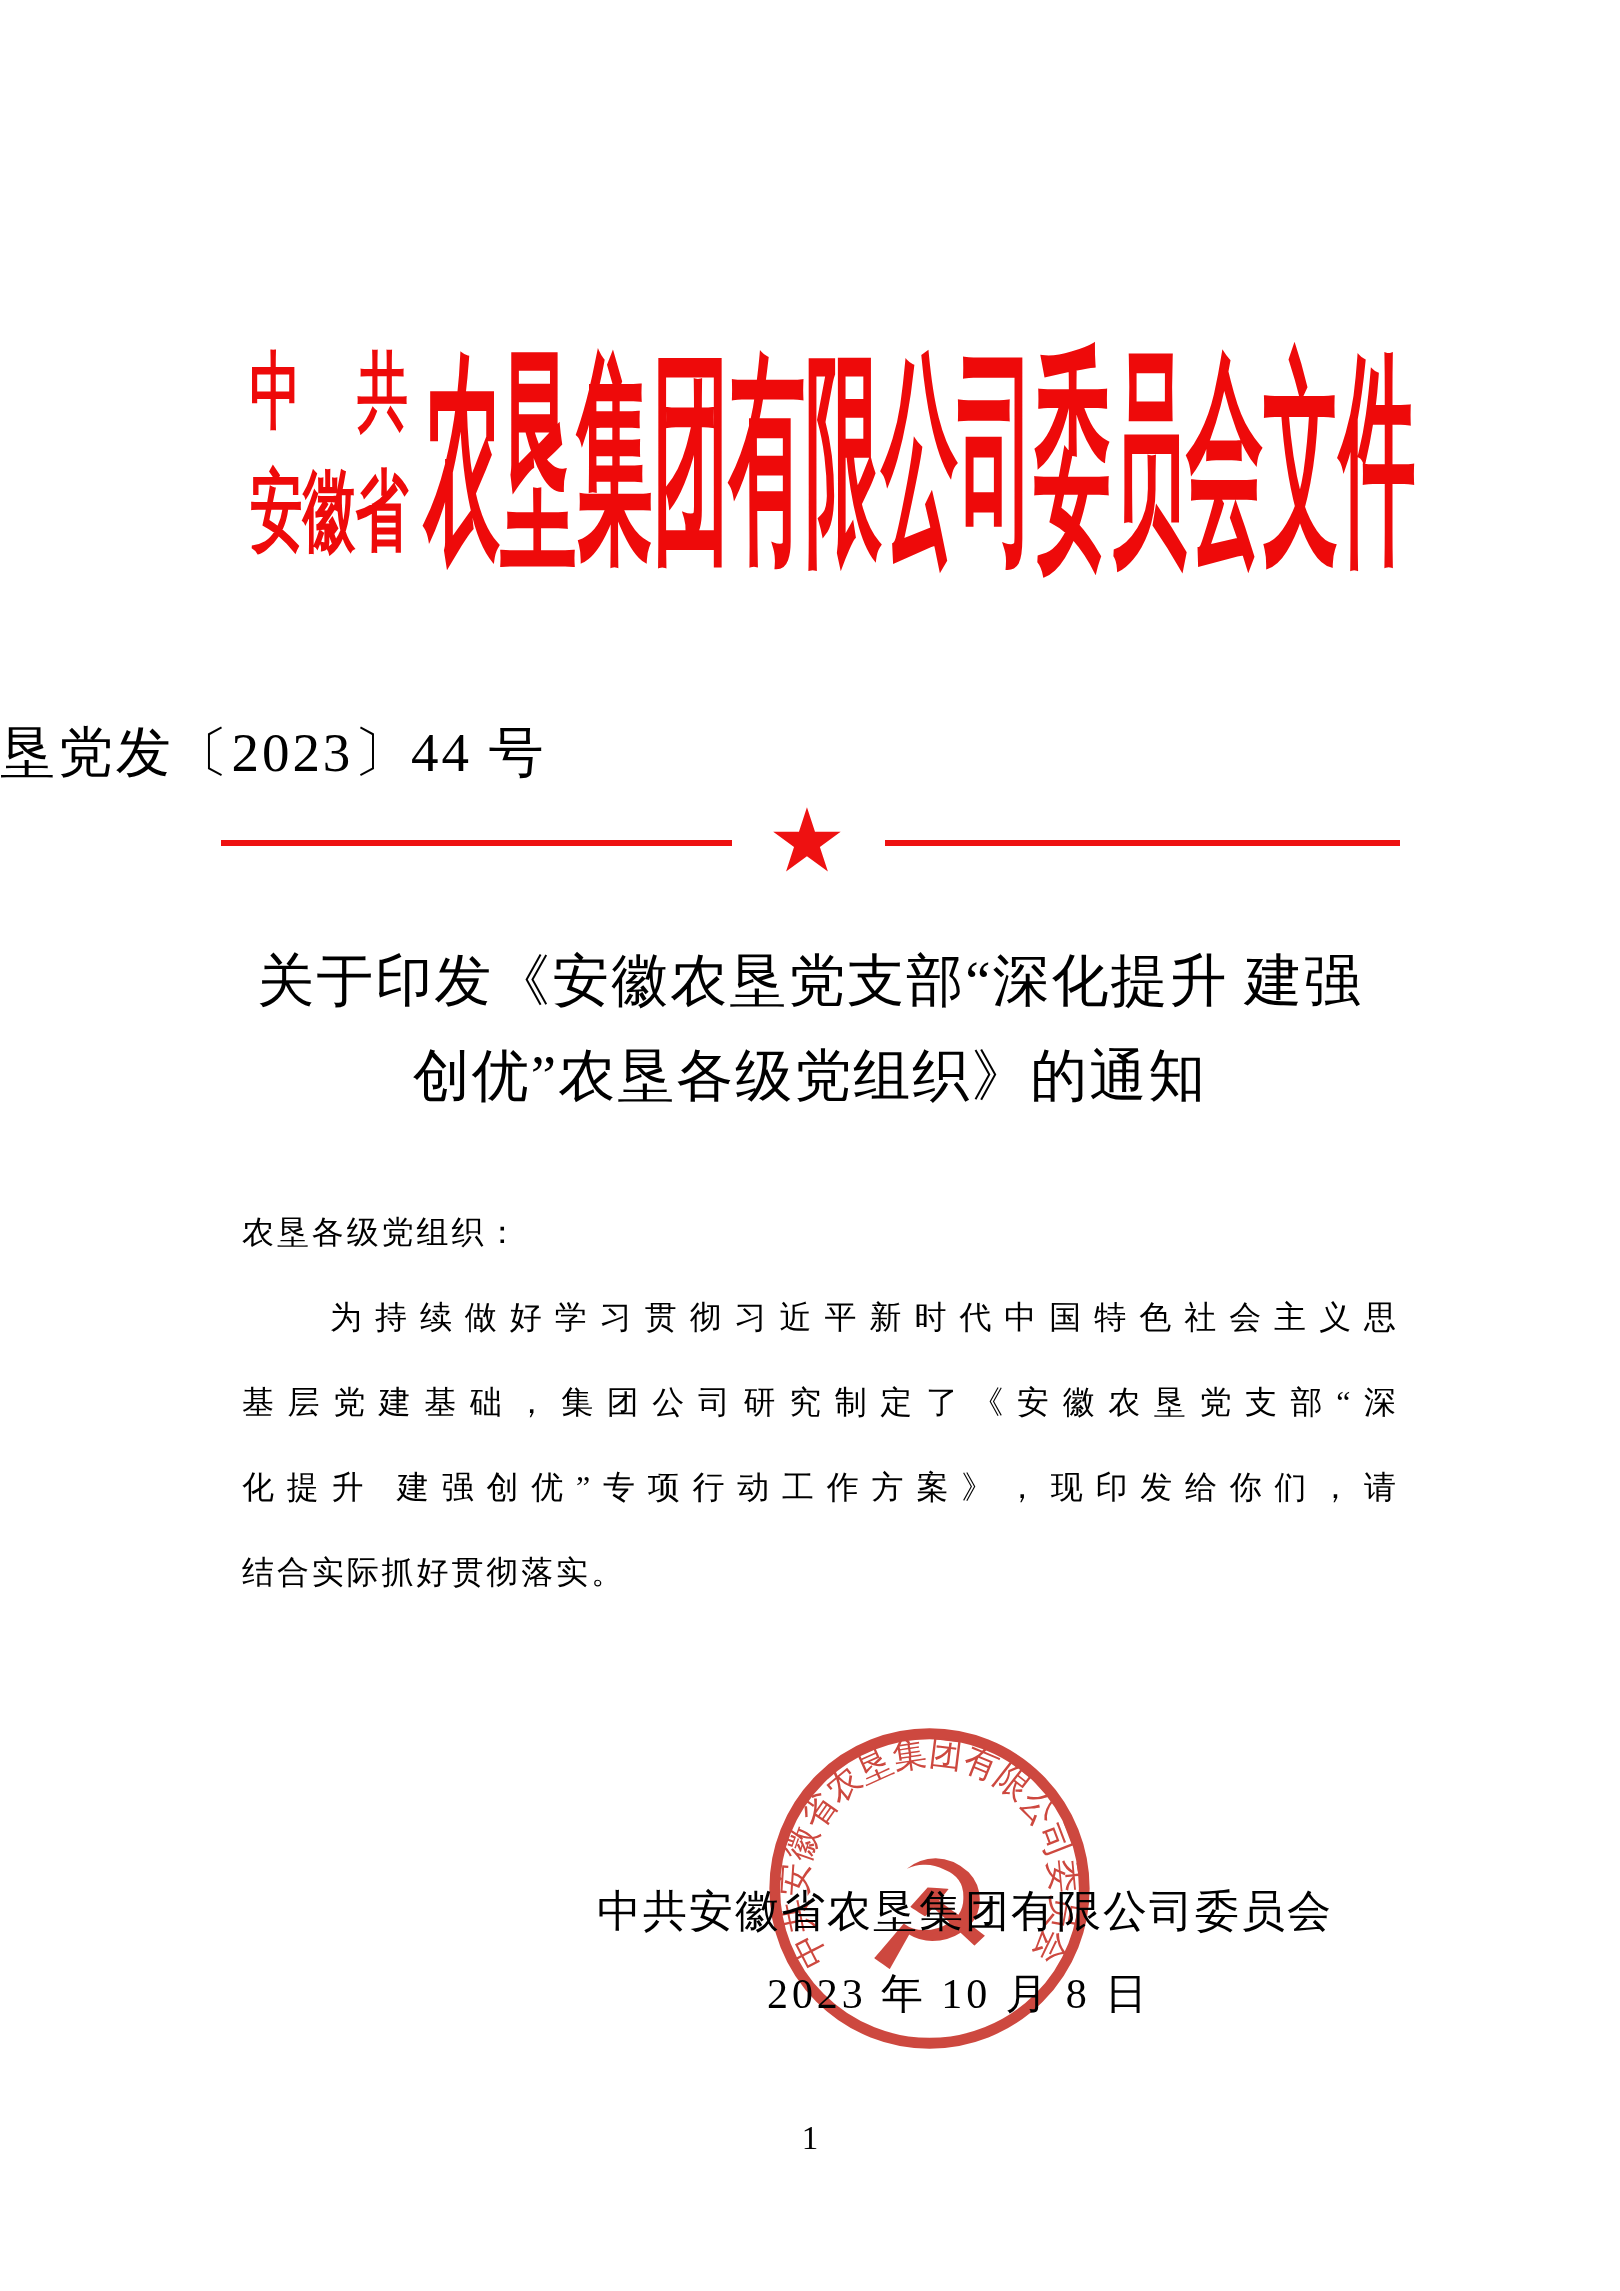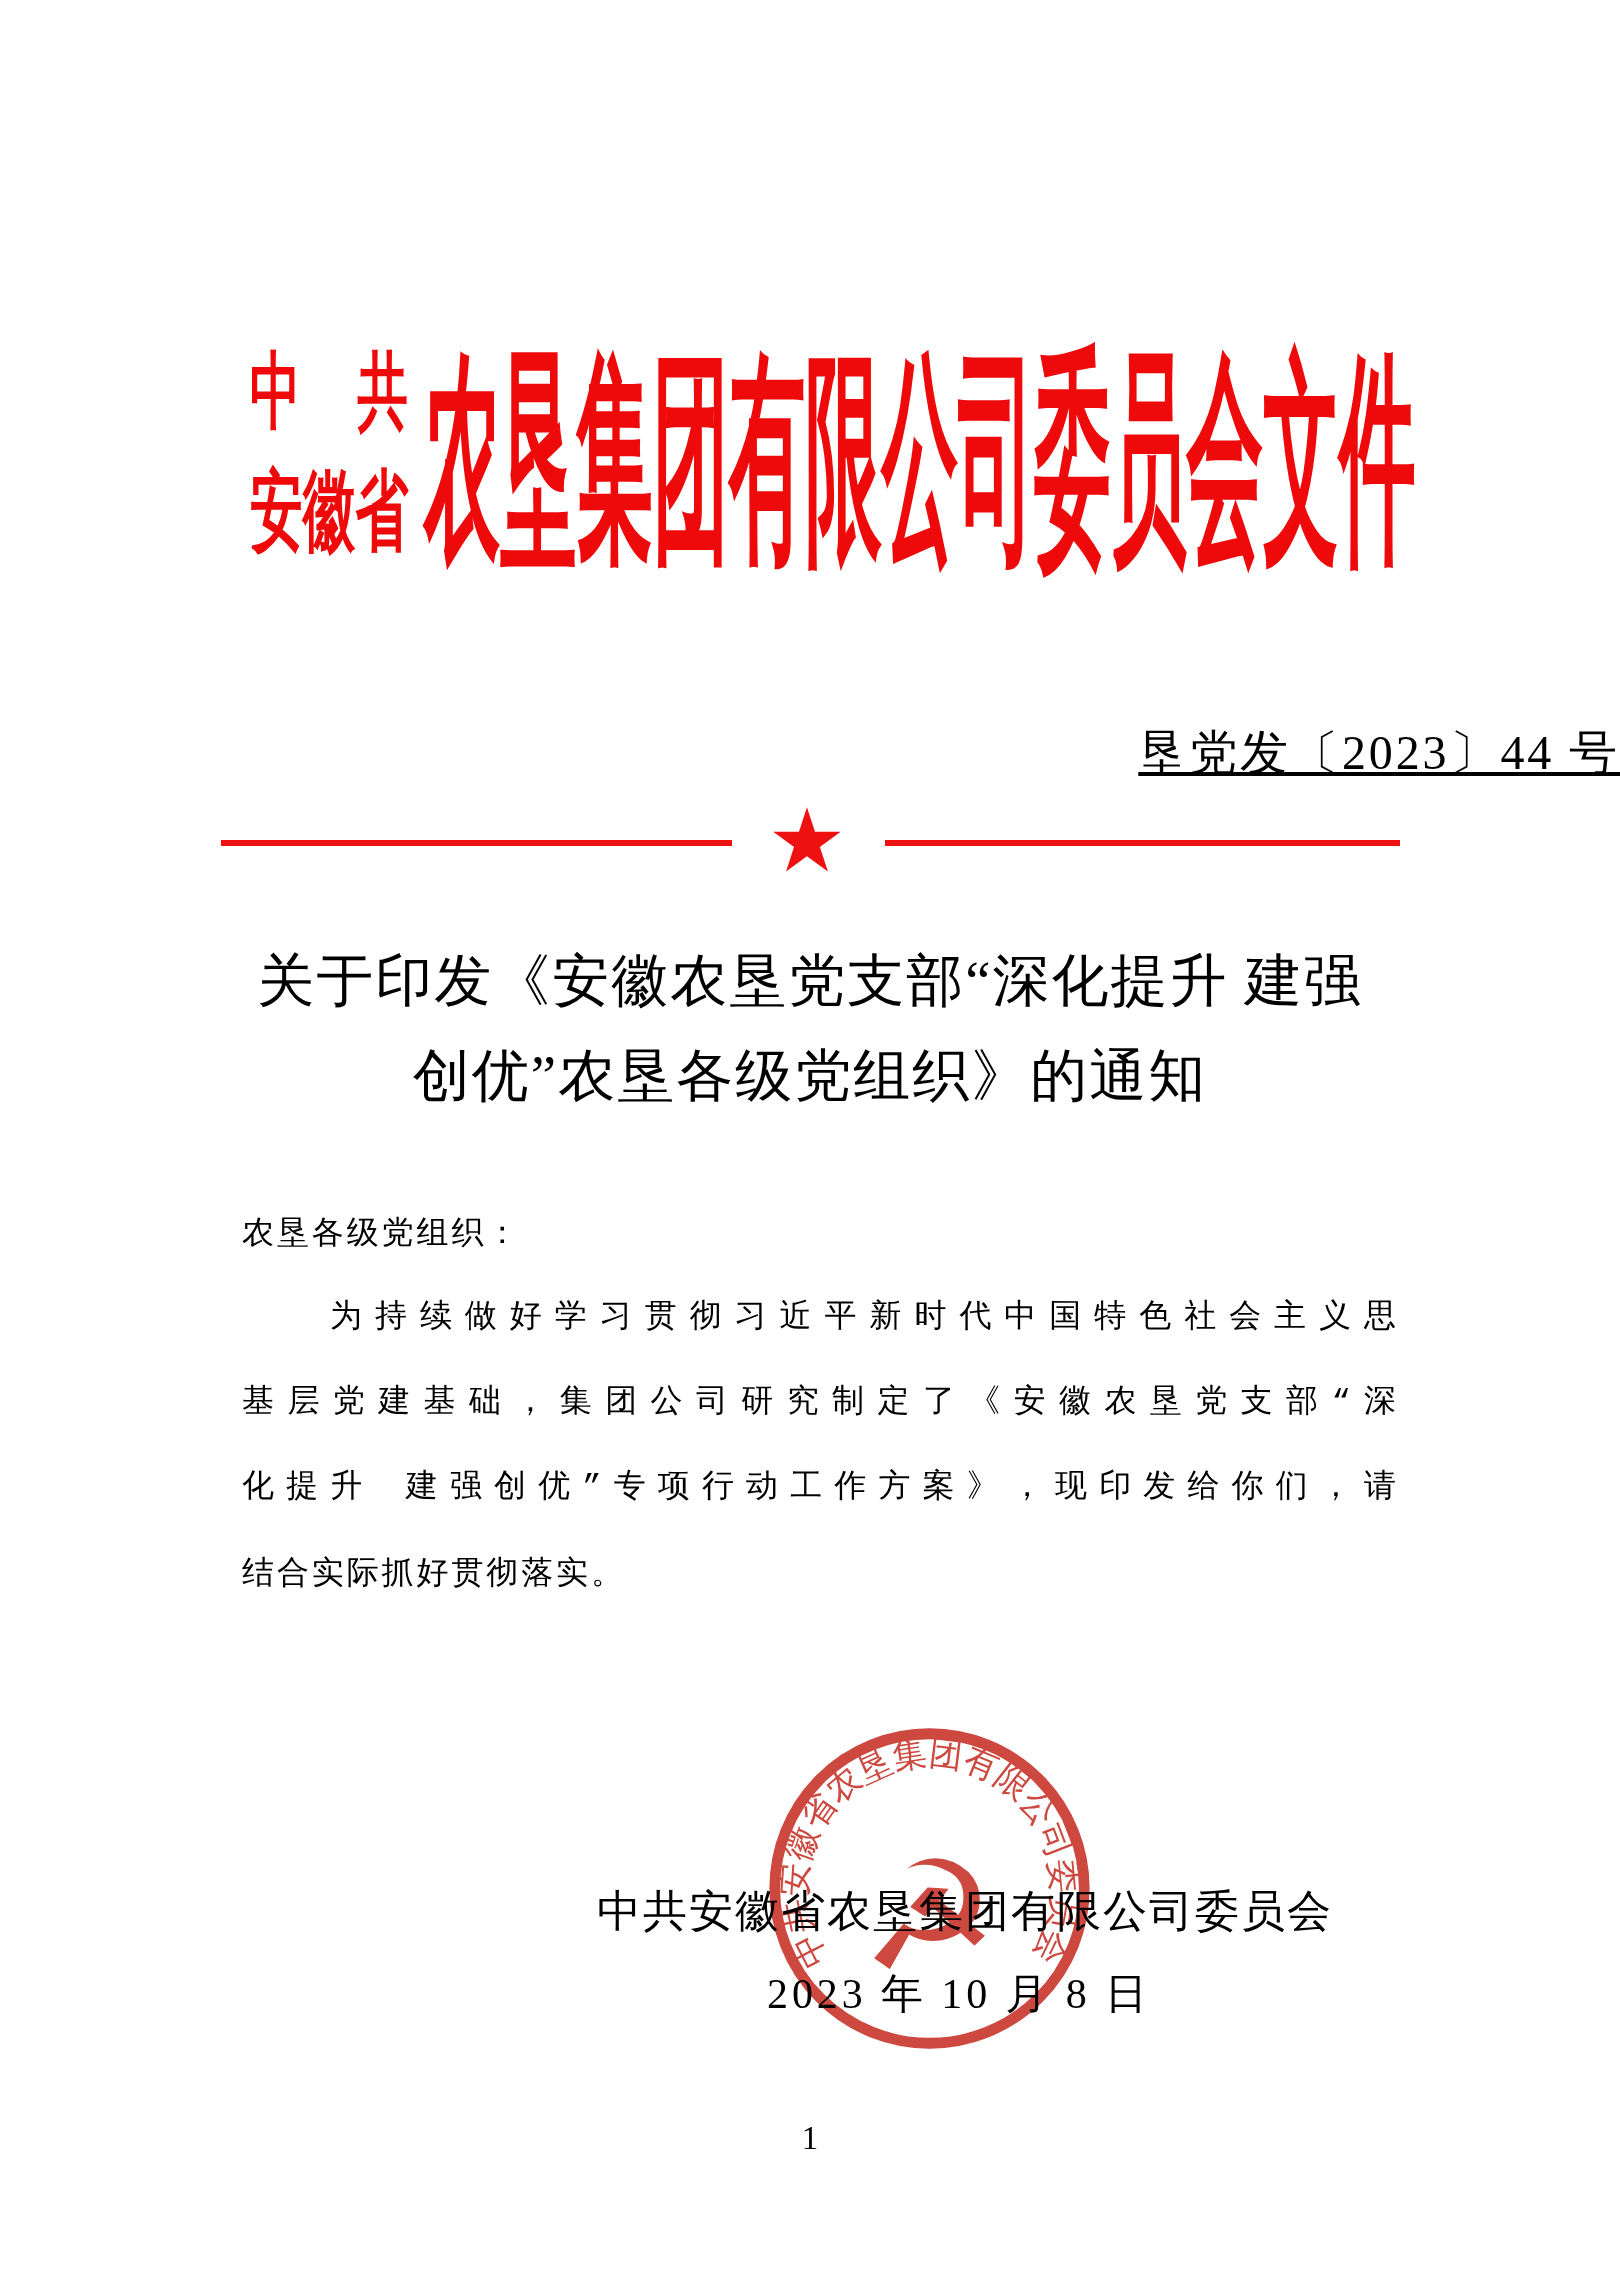--- a/index.html
+++ b/index.html
@@ -30,22 +30,22 @@
   .org-main{
     position:absolute;left:424px;top:345px;
     font-size:227px;line-height:231px;
     font-weight:bold;color:#ee0a0a;
     white-space:nowrap;
     transform:scaleX(0.336);transform-origin:left top;
   }
   
   .doc-number{
     position:absolute;left:0;right:0;top:727px;
-    text-align:right;
-    font-size:48px;line-height:51px;letter-spacing:2.9px;text-decoration:underline;
+    text-align:left;
+    font-size:55px;line-height:51px;letter-spacing:2.9px;
   }
   
   .rule{position:absolute;top:840px;height:5.9px;background:#ee1111;}
   .rule.left{left:221px;width:511px;}
   .rule.right{left:885px;width:515px;}
   .star{
     position:absolute;left:762px;top:792px;width:90px;
     text-align:center;
     font-size:88px;line-height:98px;color:#ee1111;
     font-family:"DejaVu Sans",sans-serif;
@@ -65,21 +65,20 @@
     height:85px;line-height:85px;
     letter-spacing:2.9px;
     white-space:nowrap;
   }
   .body-line.just{
     white-space:normal;
     text-align:justify;
     text-align-last:justify;
     text-justify:inter-character;
     letter-spacing:0;
-    font-family:Liberation Mono, monospace;
   }
   .body-line.indent{padding-left:88px;}
   
   .sig-org{
     position:absolute;left:597px;top:1884px;
     font-size:44px;line-height:55px;letter-spacing:2px;white-space:nowrap;
   }
   .sig-date{
     position:absolute;left:767px;top:1968px;
     font-size:42px;line-height:53px;letter-spacing:3.9px;white-space:nowrap;

